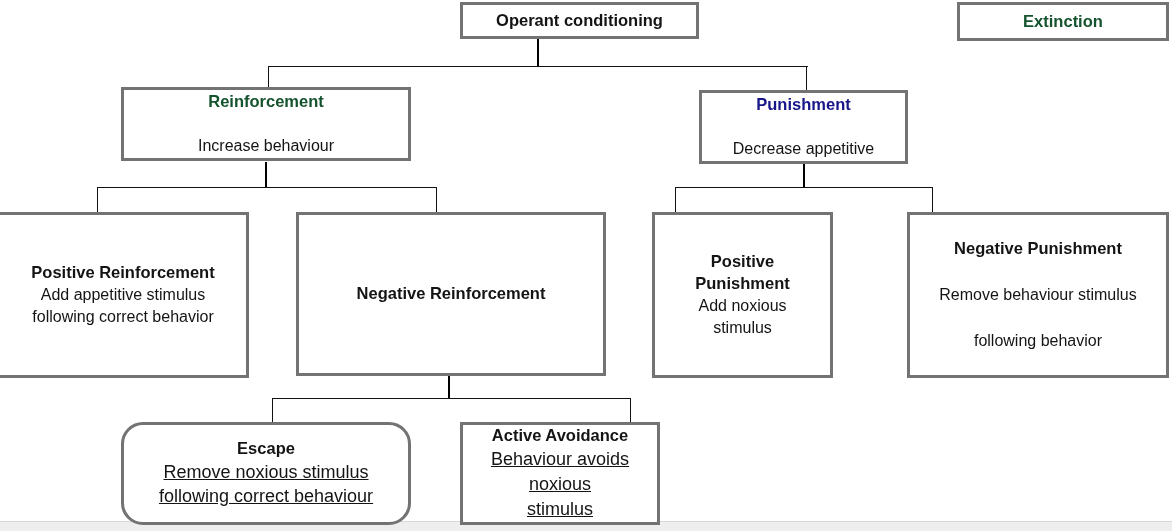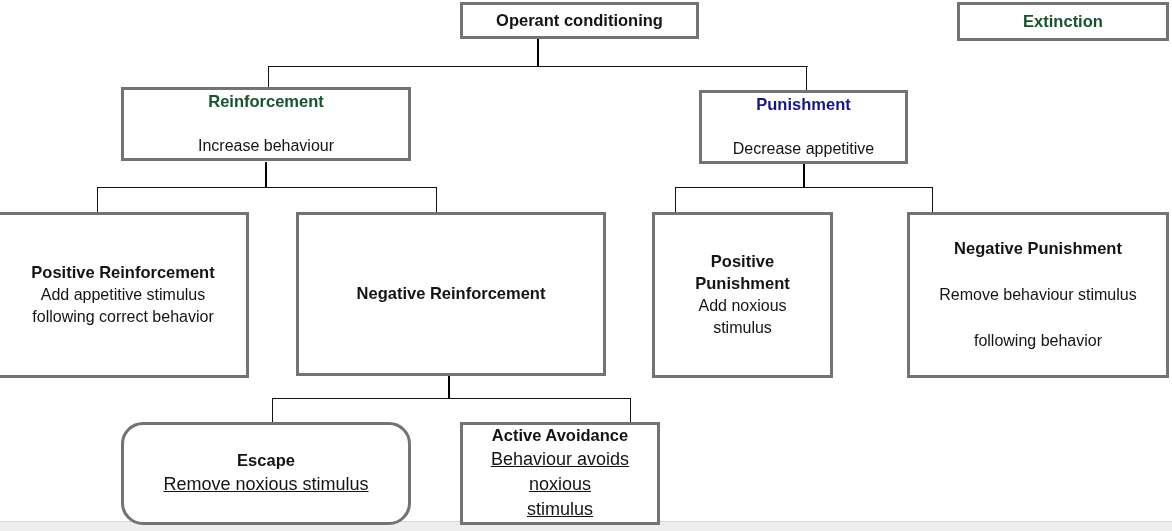--- a/index.html
+++ b/index.html
@@ -147,20 +147,21 @@
 
   <div class="node lvl2 pad-x" style="left:907px; top:212px; width:262px; height:166px;gap:24px;">
     <div class="title">Negative Punishment</div>
     <div class="desc">Remove behaviour stimulus</div>
     <div class="desc">following behavior</div>
   </div>
 
   <div class="node lvl3 pad-x" style="left:121px; top:422px; width:290px; height:103px;border-radius:22px;">
     <div class="title">Escape</div>
     <div class="desc">Remove noxious stimulus</div>
+    <div class="desc">following correct behaviour</div>
   </div>
 
   <div class="node lvl3 pad-x" style="left:460px; top:422px; width:200px; height:103px;">
     <div class="title">Active Avoidance</div>
     <div class="desc">Behaviour avoids noxious</div>
     <div class="desc">stimulus</div>
   </div>
 
   <div id="bottom-strip"></div>
 

